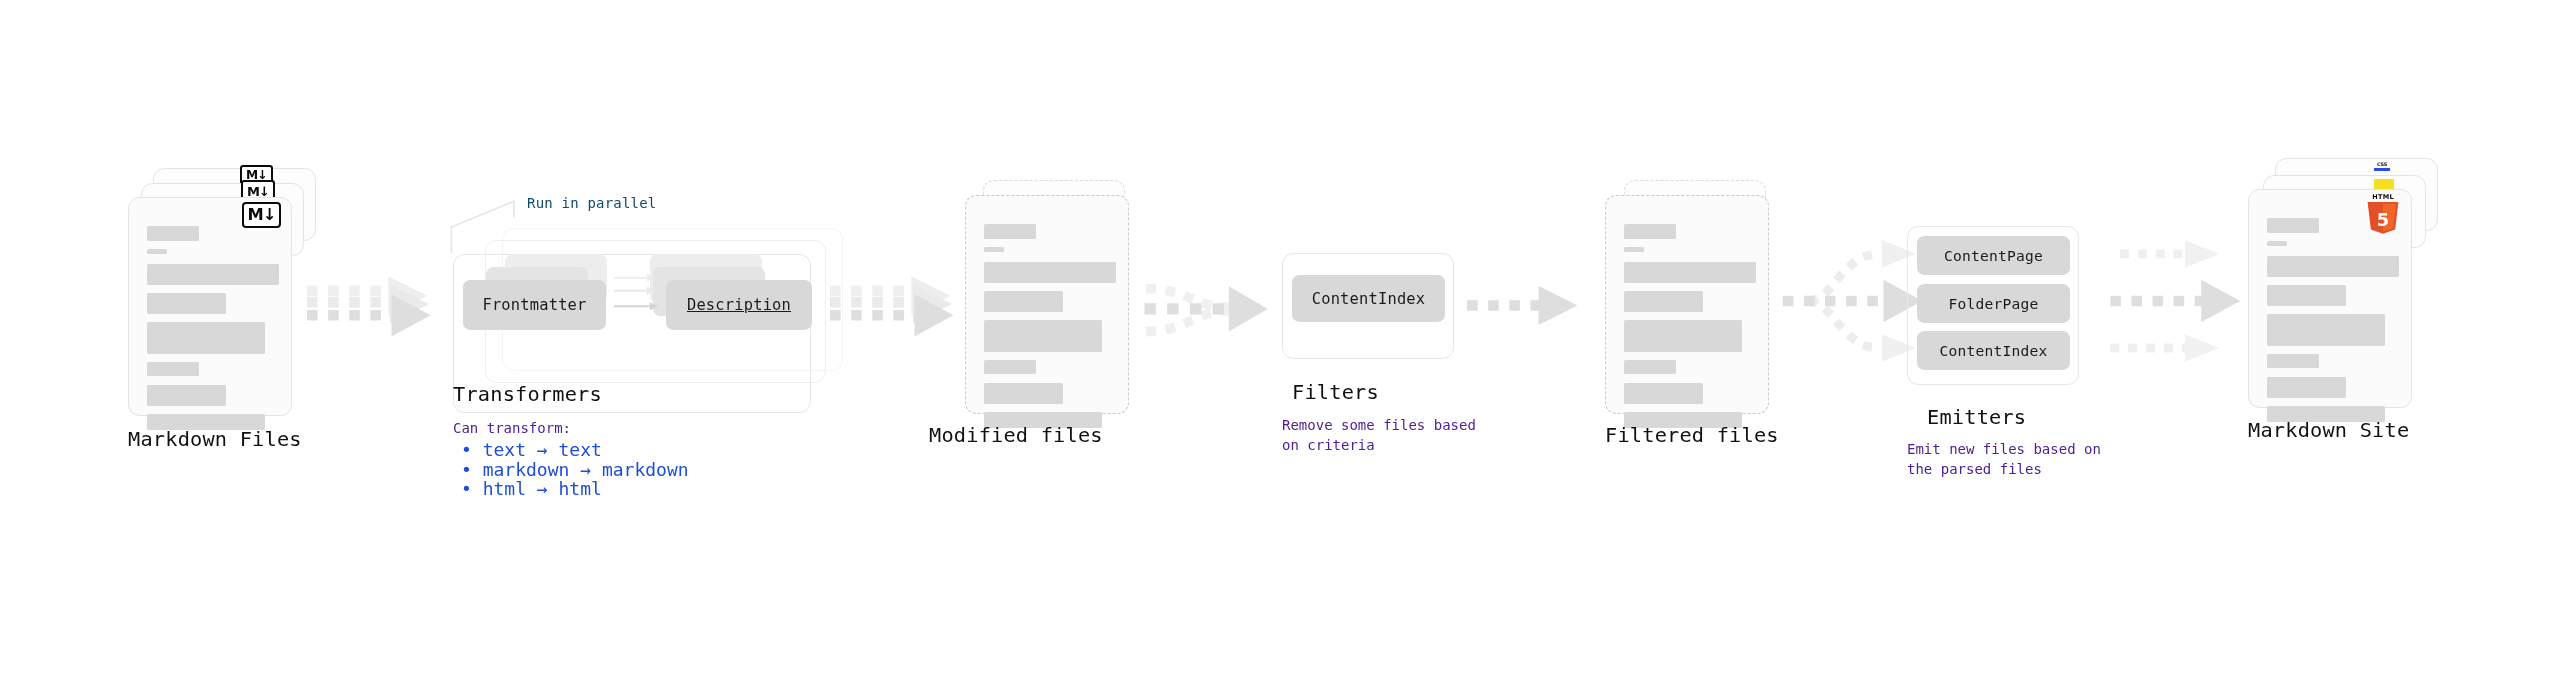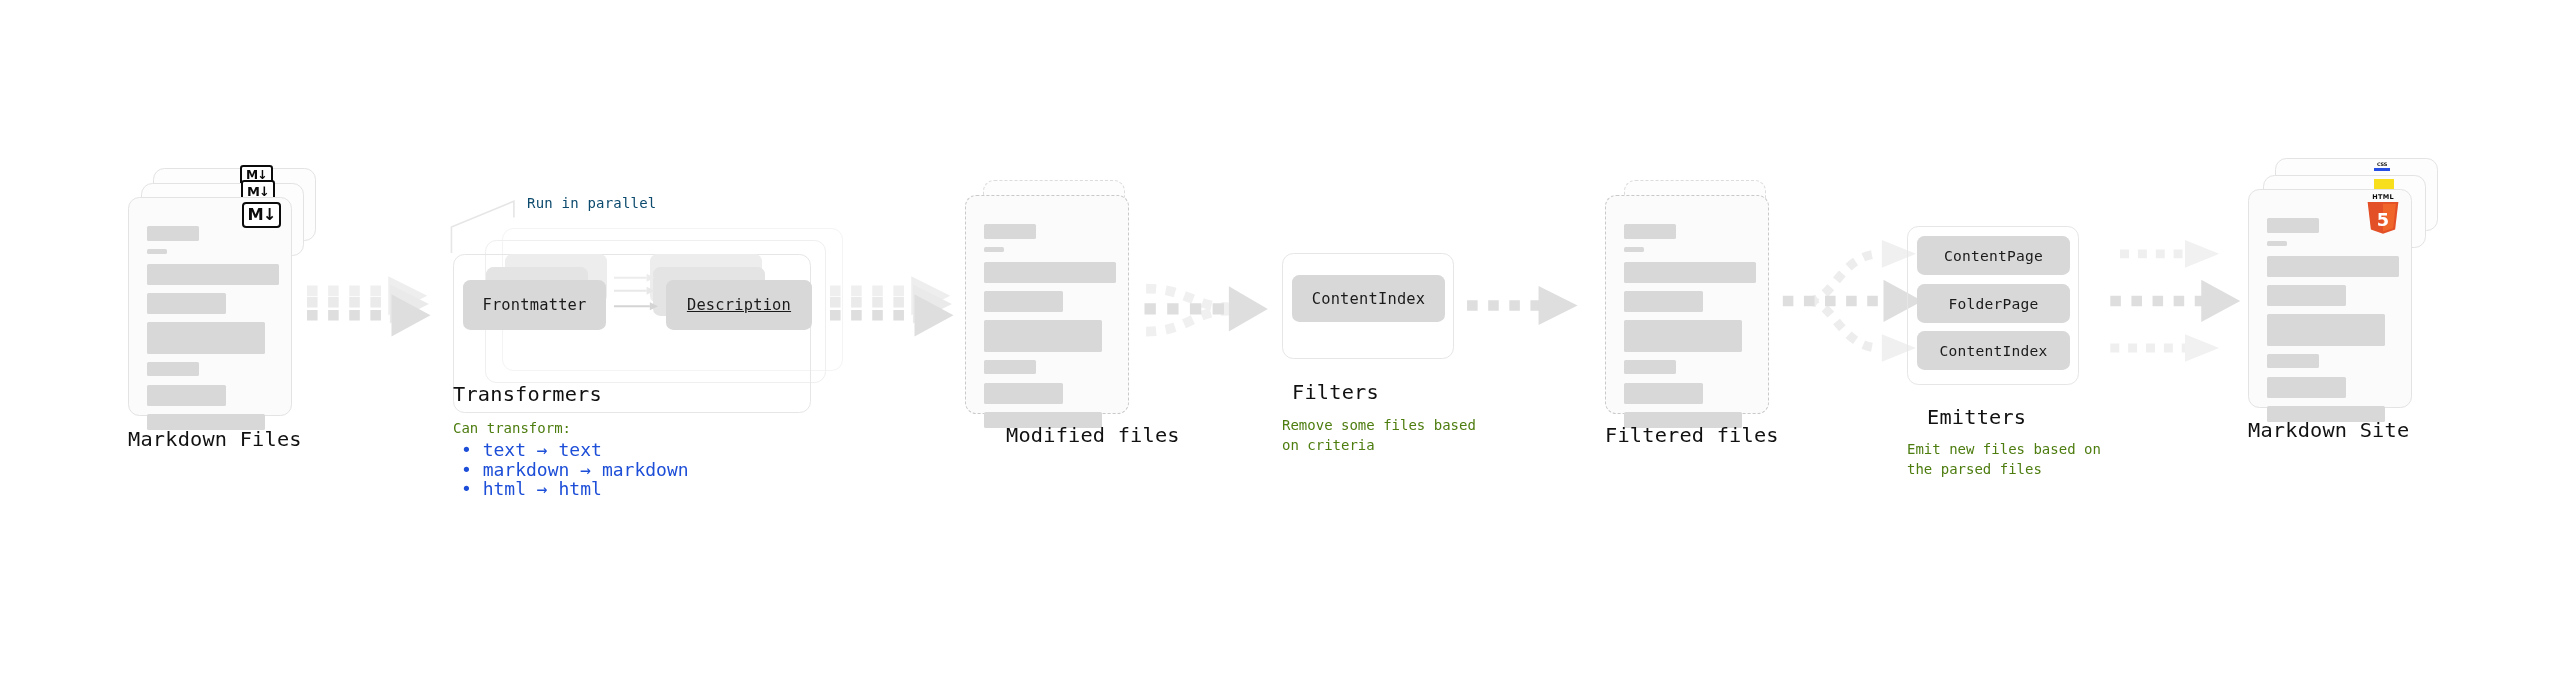--- a/index.html
+++ b/index.html
@@ -76,21 +76,21 @@
     font-size:15.4px;color:#1b1b1b;letter-spacing:0.2px;white-space:nowrap;
   }
   .chip.g1{background:#e4e4e4;color:transparent;}
   .chip.g2{background:#ededed;color:transparent;}
 
   
   .title{
     position:absolute;font-size:20.3px;color:#111;white-space:nowrap;letter-spacing:0.2px;
   }
   .sub{
-    position:absolute;font-size:14px;color:#4d7c0f;line-height:19.5px;white-space:pre;
+    position:absolute;font-size:14px;color:#4c1d95;line-height:19.5px;white-space:pre;
   }
   .ghost-label{
     position:absolute;font-size:14px;color:#0c4a6e;white-space:nowrap;letter-spacing:0.2px;
   }
   .bullets{position:absolute;font-size:18px;color:#1d4ed8;line-height:19.5px;}
   .bullets .b{white-space:pre;}
 
   svg{position:absolute;left:0;top:0;overflow:visible;}
 </style>
 </head>
@@ -194,21 +194,21 @@
         <div class="ln" style="width:19.5px;height:5.7px;margin-bottom:9.8px;"></div>
         <div class="ln" style="width:132px;height:21px;"></div>
         <div class="ln" style="width:79px;height:21px;"></div>
         <div class="ln" style="width:118px;height:32px;"></div>
         <div class="ln" style="width:52px;height:14px;"></div>
         <div class="ln" style="width:79px;height:21px;"></div>
         <div class="ln" style="width:118px;height:16.3px;"></div>
       </div>
     </div>
   </div>
-  <div class="title" style="left:1006px;top:423px;">Modified files</div>
+  <div class="title" style="left:929px;top:423px;">Modified files</div>
 
   <svg width="146" height="98" style="left:1138px;top:268px;" viewBox="0 0 180 120">
     <path d="M 10 25 C 60 25 70 48 112 48" fill="none" stroke="#f0f0f0" stroke-width="12" stroke-dasharray="12 12"></path>
     <path d="M 10 78 C 60 78 70 52 112 52" fill="none" stroke="#f0f0f0" stroke-width="12" stroke-dasharray="12 12"></path>
     <line x1="8" y1="50" x2="118" y2="50" stroke="#dedede" stroke-width="14" stroke-dasharray="14 14"></line>
     <polygon points="112,22 160,50 112,78" fill="#dedede"></polygon>
   </svg>
 
   <div class="gbox" style="left:1282px;top:253px;width:172px;height:106px;"></div>
   <div class="chip" style="left:1292px;top:275px;width:153px;height:47px;">ContentIndex</div>

